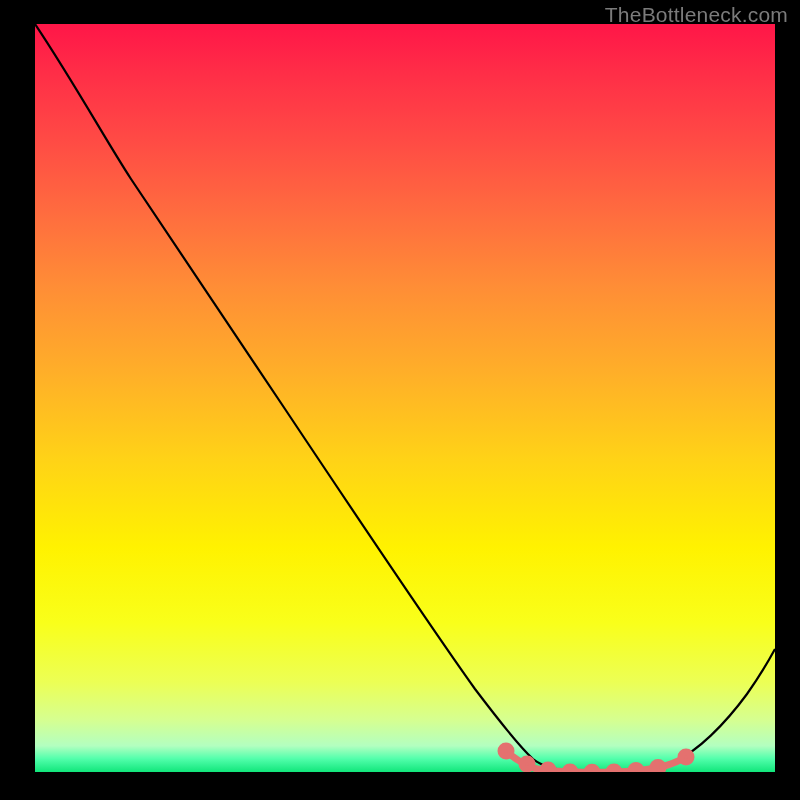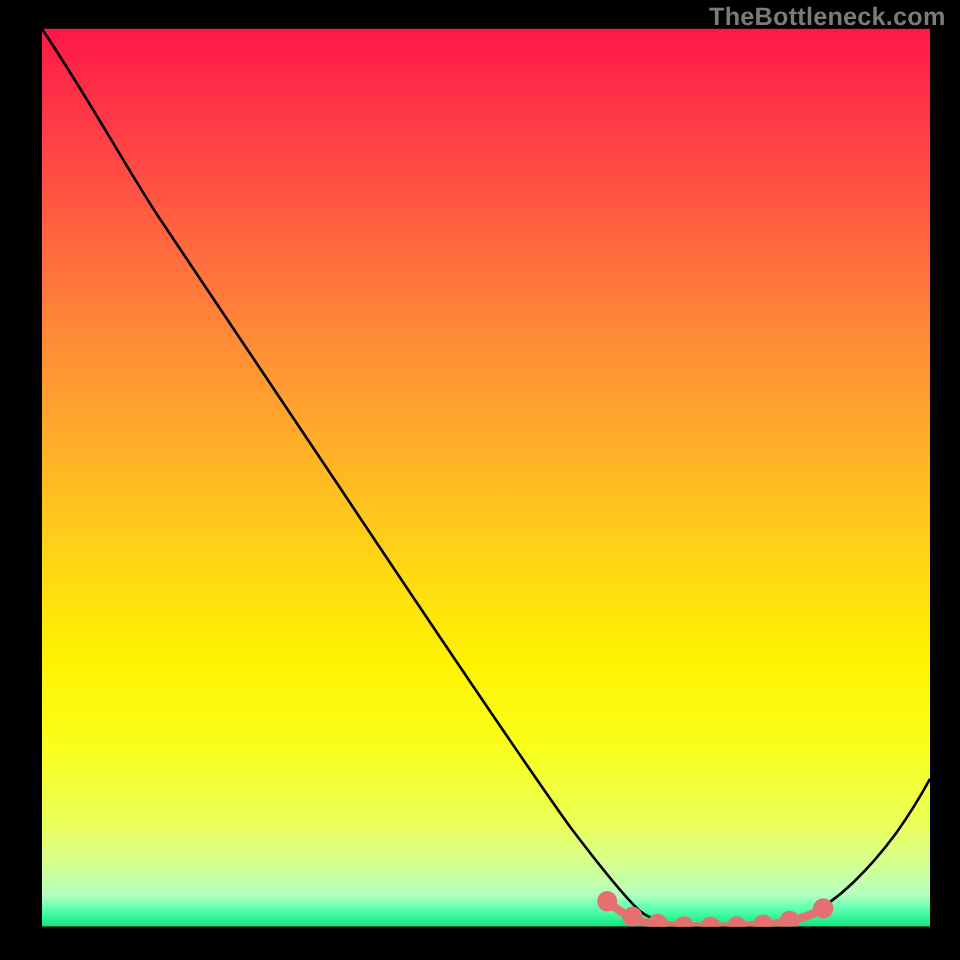--- a/index.html
+++ b/index.html
@@ -50,21 +50,21 @@
     inset: 0;
     width: 100%;
     height: 100%;
   }
   .watermark {
     position: absolute;
     top: 3px;
     right: 12px;
     color: #7b7b7b;
     font-size: 21px;
-    font-weight: 700;
+    font-weight: 400;
     letter-spacing: 0.2px;
     font-family: Arial, Helvetica, sans-serif;
   }
 </style>
 </head>
 <body>
 
 <div class="stage">
   <div class="watermark">TheBottleneck.com</div>
 

